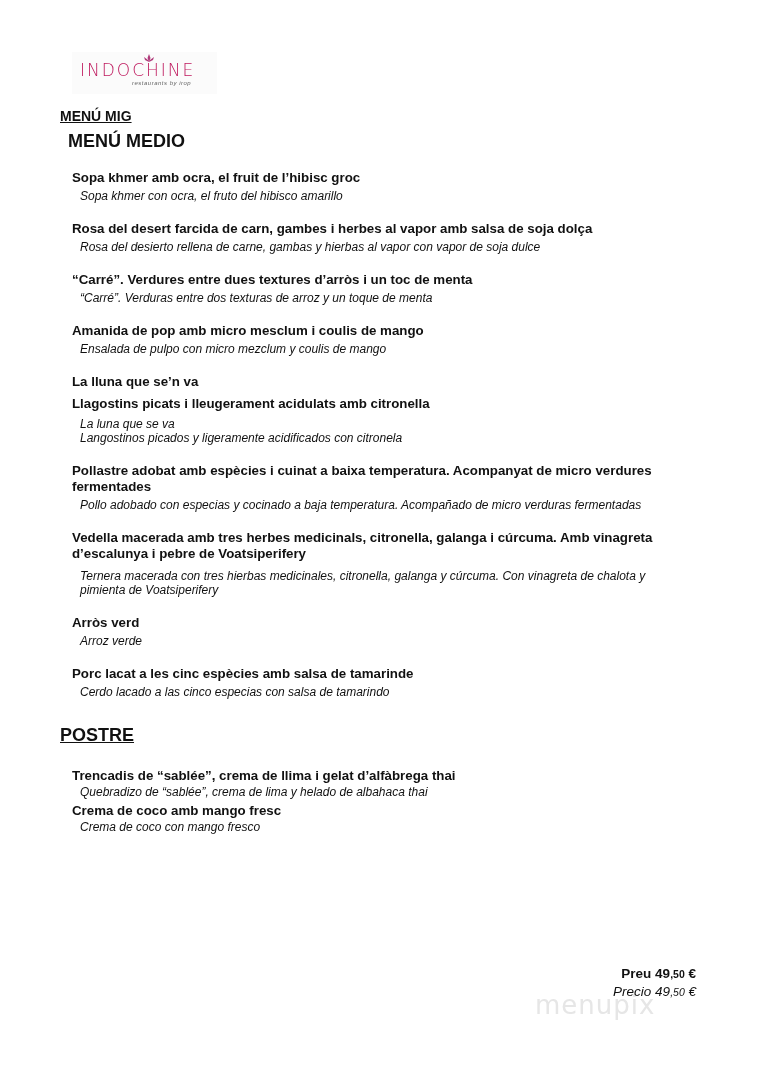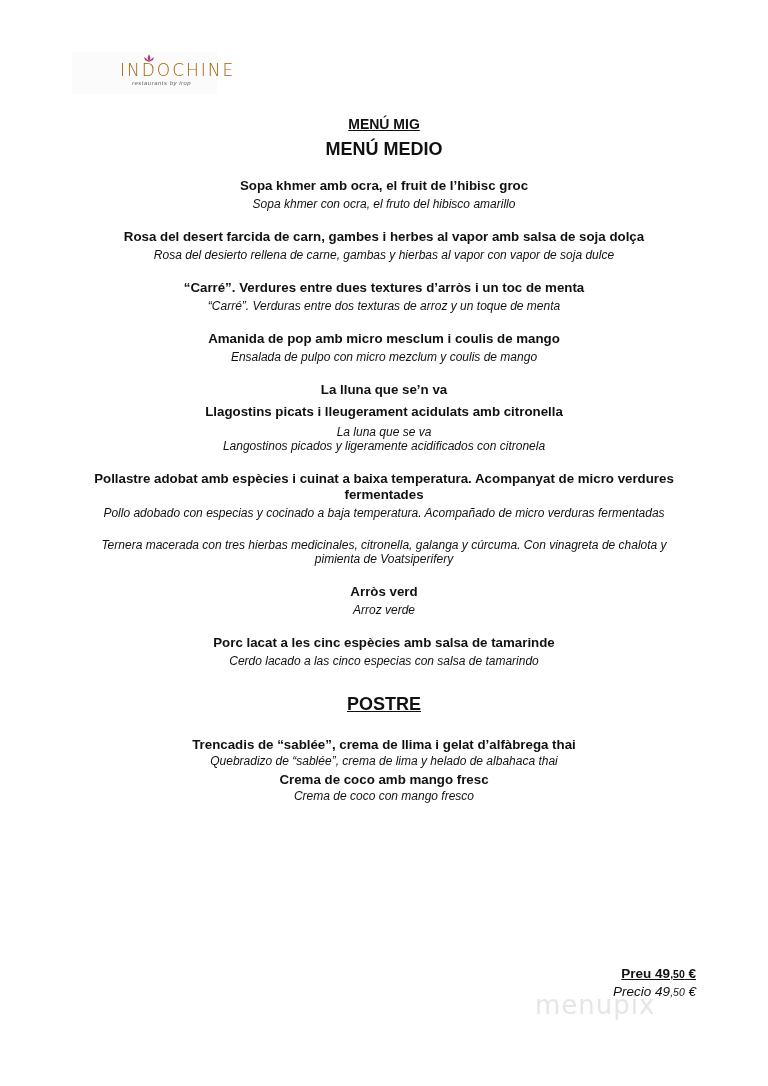--- a/index.html
+++ b/index.html
@@ -1,32 +1,32 @@
 <!DOCTYPE html>
 <html><head>
 <meta charset="utf-8">
 <style>
   html, body { margin: 0; padding: 0; background: #ffffff; }
   body { width: 768px; height: 1086px; position: relative; overflow: hidden;
          font-family: "Liberation Sans", sans-serif; color: #111; }
   .logo { position: absolute; left: 72px; top: 52px; width: 145px; height: 42px; background: #fbfbfb; }
   .logo-word { position: absolute; left: 8px; top: 8px; font-family: "DejaVu Sans", sans-serif;
-               font-size: 17px; letter-spacing: 2px; color: #a16207; font-weight: 300; margin-left: 40px; }
+               font-size: 17px; letter-spacing: 2px; color: #be185d; font-weight: 300; }
   .logo-sub { position: absolute; left: 60px; top: 28px; font-size: 6px; color: #666; font-style: italic; letter-spacing: 0.5px; }
   .logo-flower { position: absolute; left: 72px; top: 2px; width: 10px; height: 8px; }
-  .content { position: absolute; left: 60px; top: 116px; width: 648px; text-align: center; }
+  .content { position: absolute; left: 60px; top: 108px; width: 648px; }
   .title { font-weight: bold; font-size: 14px; text-decoration: underline; margin: 0; line-height: 17px; }
   .subtitle { font-size: 18px; margin: 8px; line-height: 17px; font-weight: bold; }
   .dish { margin-top: 18px; }
   .dish-ca { font-weight: bold; font-size: 13.3px; line-height: 16px; margin: 0; padding: 0 12px; }
   .dish-es { font-style: italic; font-size: 12px; line-height: 14px; margin: 3px 0 0; padding: 0 20px; }
   .dish-ca + .dish-ca { margin-top: 6px; }
   .section { margin-top: 26px; font-weight: bold; font-size: 18px; text-decoration: underline; }
   .price { position: absolute; right: 72px; top: 965px; text-align: right; font-size: 13.5px; line-height: 17px; }
-  .price-ca { font-weight: bold; text-decoration: underline; }
+  .price-ca { font-weight: bold; }
   .price-es { font-style: italic; }
   .small { font-size: 10.5px; }
   .watermark { position: absolute; left: 535px; top: 990px; font-size: 26px; color: #e6e6e6;
                font-family: "DejaVu Sans", sans-serif; letter-spacing: 1px; }
 </style>
 </head>
 <body>
 
 <div class="logo">
   <svg class="logo-flower" viewBox="0 0 10 8">
@@ -62,20 +62,21 @@
     <p class="dish-ca">La lluna que se’n va</p>
     <p class="dish-ca">Llagostins picats i lleugerament acidulats amb citronella</p>
     <p class="dish-es" style="margin-top:5px">La luna que se va</p>
     <p class="dish-es" style="margin-top:0">Langostinos picados y ligeramente acidificados con citronela</p>
   </div>
   <div class="dish">
     <p class="dish-ca">Pollastre adobat amb espècies i cuinat a baixa temperatura. Acompanyat de micro verdures fermentades</p>
     <p class="dish-es">Pollo adobado con especias y cocinado a baja temperatura. Acompañado de micro verduras fermentadas</p>
   </div>
   <div class="dish">
+    <p class="dish-ca">Vedella macerada amb tres herbes medicinals, citronella, galanga i cúrcuma. Amb vinagreta d’escalunya i pebre de Voatsiperifery</p>
     <p class="dish-es" style="margin-top:7px">Ternera macerada con tres hierbas medicinales, citronella, galanga y cúrcuma. Con vinagreta de chalota y pimienta de Voatsiperifery</p>
   </div>
   <div class="dish">
     <p class="dish-ca">Arròs verd</p>
     <p class="dish-es">Arroz verde</p>
   </div>
   <div class="dish">
     <p class="dish-ca">Porc lacat a les cinc espècies amb salsa de tamarinde</p>
     <p class="dish-es">Cerdo lacado a las cinco especias con salsa de tamarindo</p>
   </div>

